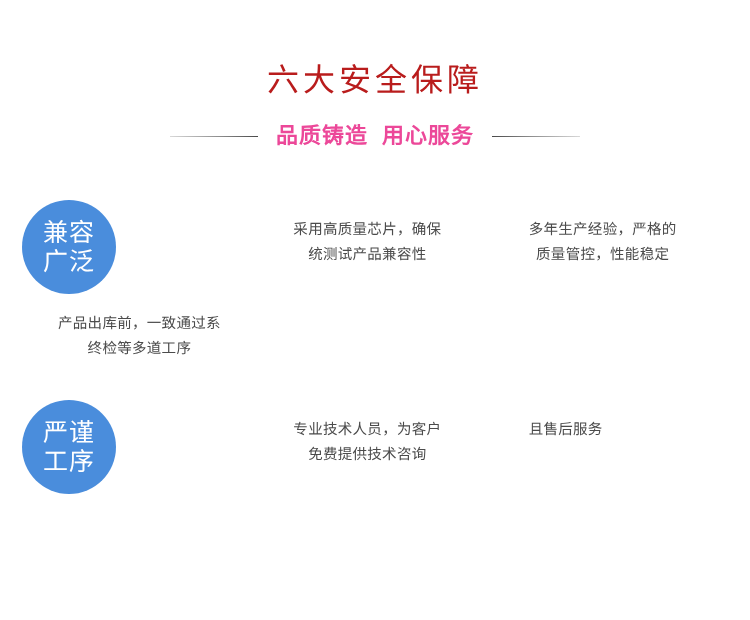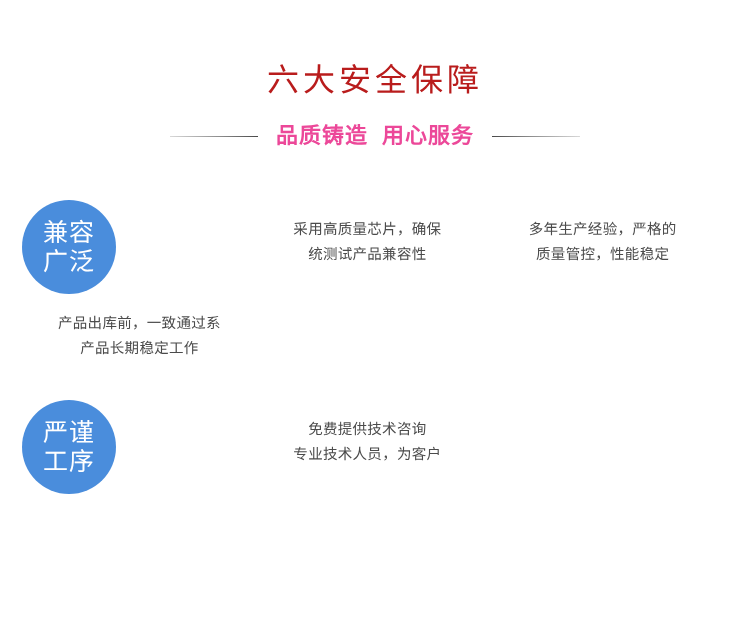--- a/index.html
+++ b/index.html
@@ -143,21 +143,21 @@
 
   <div class="grid">
 
     <div class="cell">
       <div class="badge">
         <span class="badge-line">兼容</span>
         <span class="badge-line">广泛</span>
       </div>
       <div class="caption">
         <div>产品出库前，一致通过系</div>
-        <div>产品长期稳定工作</div>
+        <div>终检等多道工序</div>
       </div>
     </div>
 
     <div class="cell">
       <div class="caption">
         <div>采用高质量芯片，确保</div>
         <div>统测试产品兼容性</div>
       </div>
     </div>
 
@@ -172,24 +172,25 @@
       <div class="badge">
         <span class="badge-line">严谨</span>
         <span class="badge-line">工序</span>
       </div>
       <div class="caption">
       </div>
     </div>
 
     <div class="cell">
       <div class="caption">
+        <div>专业技术人员，为客户</div>
         <div>免费提供技术咨询</div>
-        <div>专业技术人员，为客户</div>
       </div>
     </div>
 
     <div class="cell">
       <div class="caption">
+        <div>且售后服务</div>
       </div>
     </div>
 
   </div>
 </div>
 
 </body></html>

